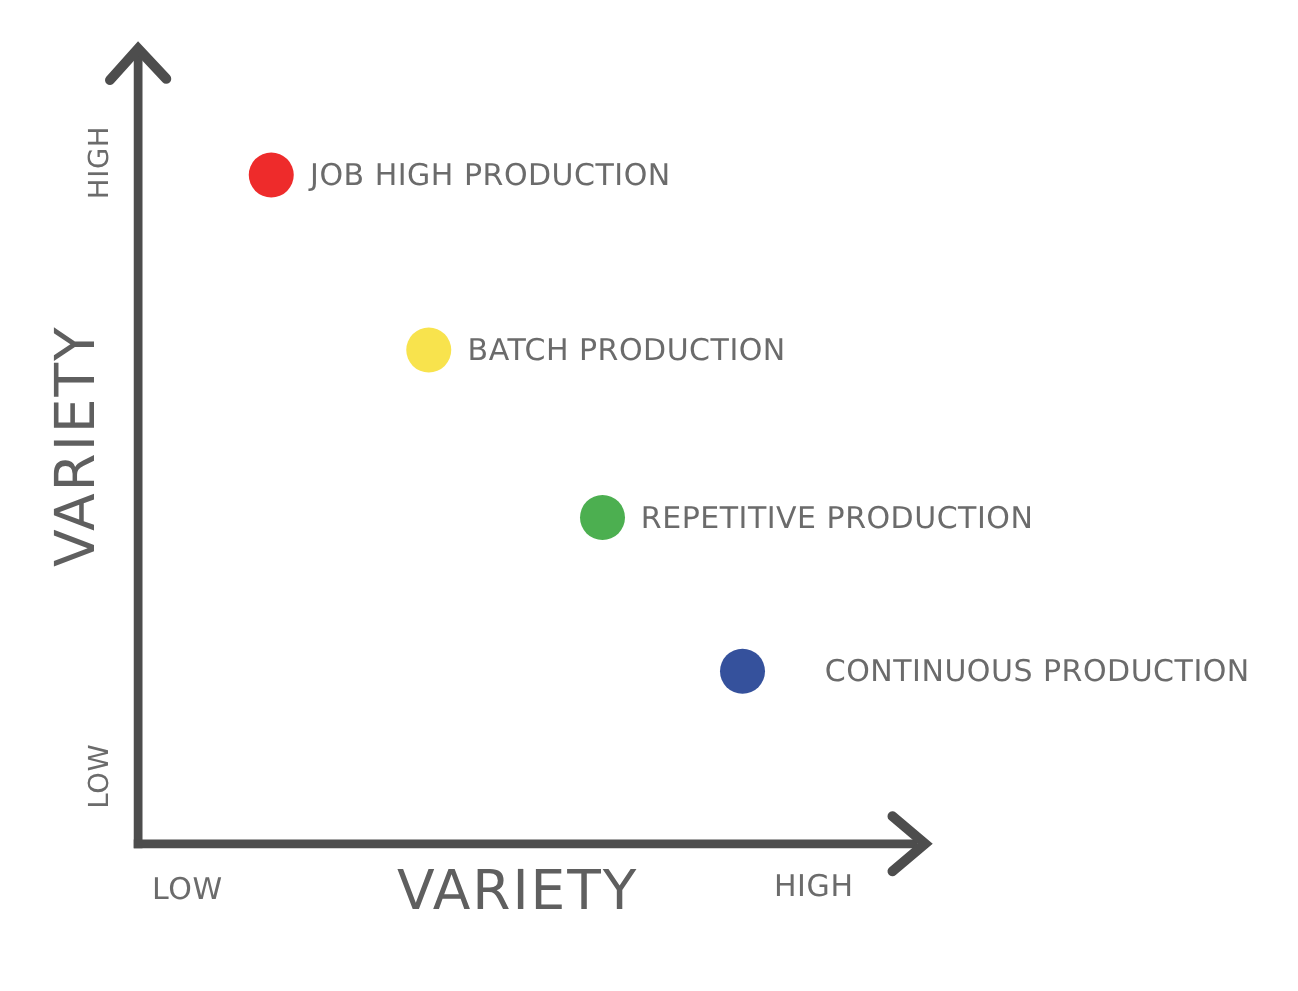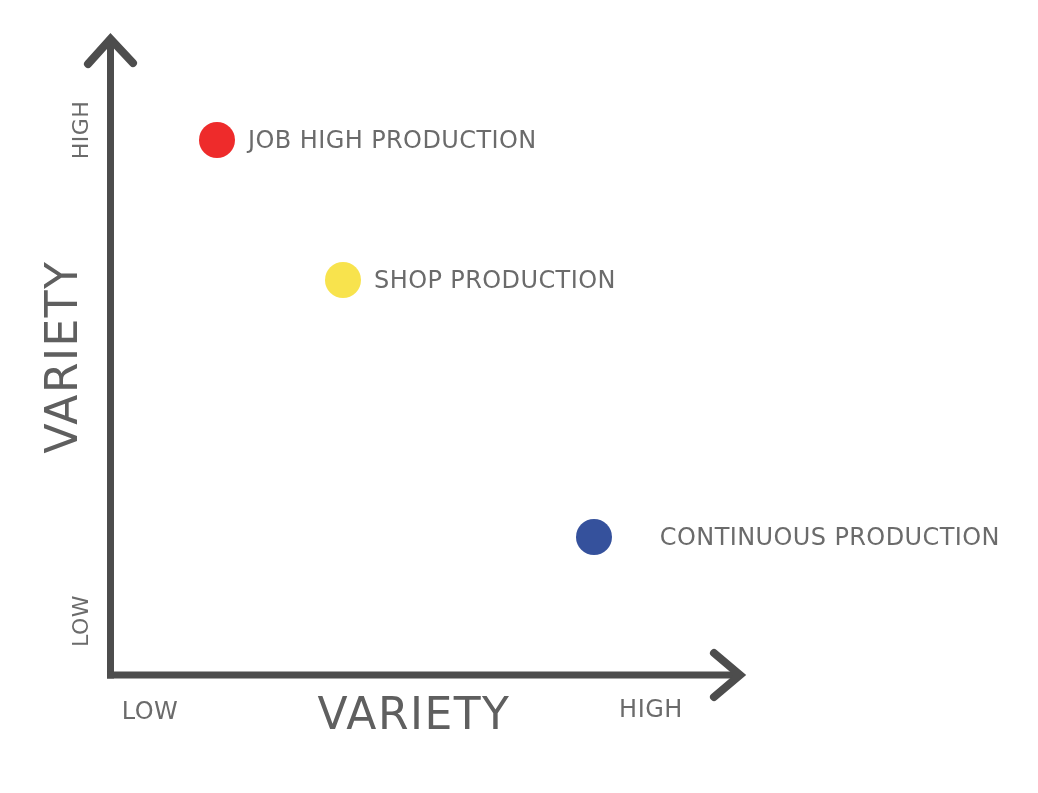--- a/index.html
+++ b/index.html
@@ -95,21 +95,25 @@
   <span class="axis-title x-title">VARIETY</span>
   <span class="tick x-tick-high">HIGH</span>
 
   <div class="points-layer">
       <div class="point" style="left: 199.1px; top: 121.92px;">
         <span class="dot" style="background: rgb(238, 43, 43);"></span>
         <span class="pt-label">JOB HIGH PRODUCTION</span>
       </div>
       <div class="point" style="left: 325.1px; top: 262.06px;">
         <span class="dot" style="background: rgb(248, 227, 77);"></span>
-        <span class="pt-label">SHOP PRODUCTION</span>
+        <span class="pt-label">BATCH PRODUCTION</span>
+      </div>
+      <div class="point" style="left: 463.7px; top: 395.83px;">
+        <span class="dot" style="background: rgb(76, 175, 80);"></span>
+        <span class="pt-label">REPETITIVE PRODUCTION</span>
       </div>
       <div class="point" style="left: 575.84px; top: 519px; gap: 48px;">
         <span class="dot" style="background: rgb(53, 81, 156);"></span>
         <span class="pt-label">CONTINUOUS PRODUCTION</span>
       </div>
     </div>
 
 </div>
 
 </body></html>

